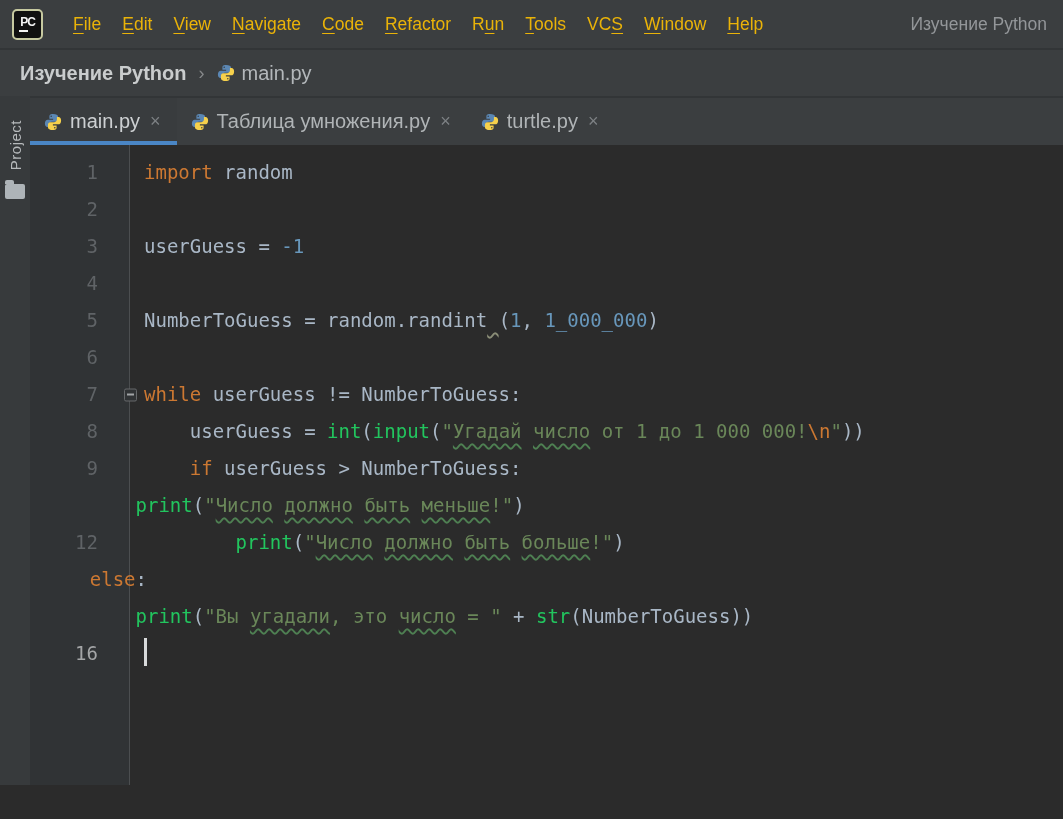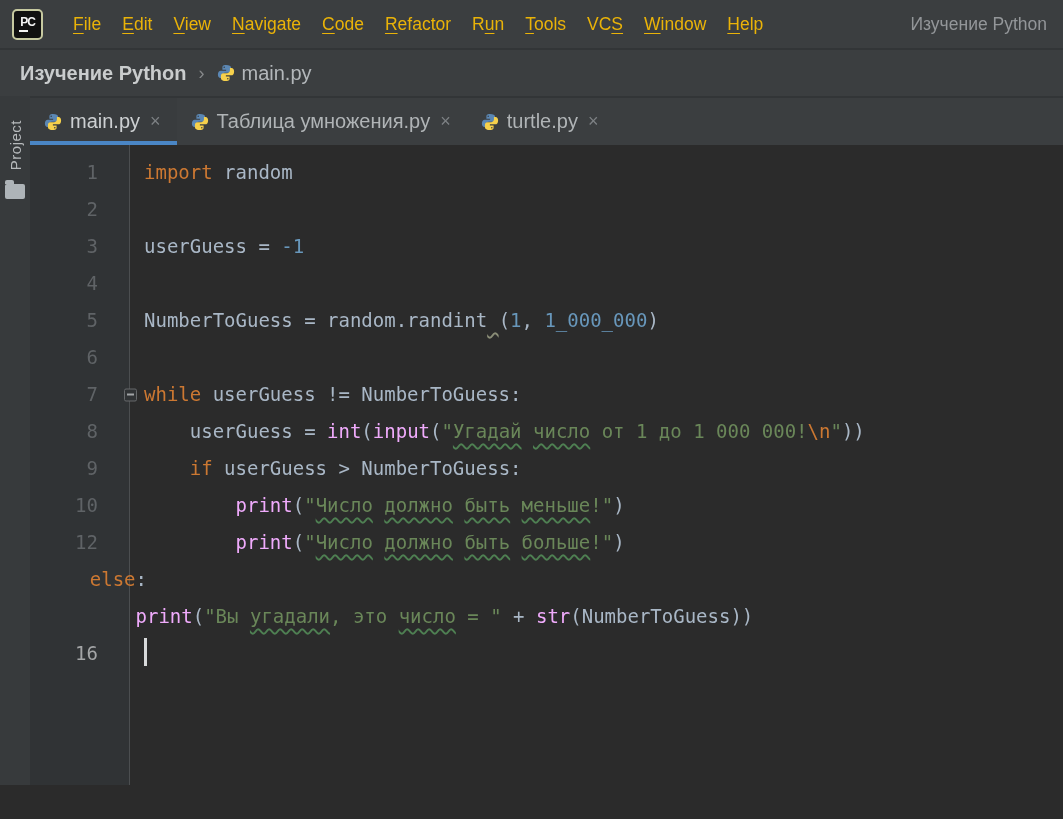--- a/index.html
+++ b/index.html
@@ -55,21 +55,21 @@
           border:1px solid #66696b; border-radius:2px; background:#303335; z-index:2; }
   .fold::after { content:""; position:absolute; left:2px; right:2px; top:50%; margin-top:-1px; height:2px; background:#a2a5a7; }
   .fold.fold-end::before { content:""; position:absolute; top:-5px; left:50%; margin-left:-1px; width:2px; height:5px; background:#66696b; }
   .code { flex:1; padding-left:14px; white-space:pre; font-family:"DejaVu Sans Mono", monospace;
           font-size:19px; line-height:37px; color:#a9b7c6; }
   .c-kw  { color:#cc7832; }
   .c-pl  { color:#a9b7c6; }
   .c-num { color:#6897bb; }
   .c-str { color:#6a8759; }
   .c-esc { color:#cc7832; }
-  .c-fn  { color:#f0abfc; }
+  .c-fn  { color:#22c55e; }
   .sq-typo { text-decoration:underline; text-decoration-style:wavy; text-decoration-color:#4e8052;
              text-decoration-thickness:1.5px; text-underline-offset:5px; text-decoration-skip-ink:none; }
   .sq-weak { text-decoration:underline; text-decoration-style:wavy; text-decoration-color:#8a8d77;
              text-decoration-thickness:1.5px; text-underline-offset:5px; text-decoration-skip-ink:none; }
   .caret { display:inline-block; width:3px; height:28px; background:#d8dadb; vertical-align:-6px; }
 </style>
 </head>
 <body>
 
 <div class="window">
@@ -174,21 +174,20 @@
             </div>
             <div class="line">
               <div class="gcell">8</div>
               <div class="code"><span class="c-pl">    userGuess = </span><span class="c-fn">int</span><span class="c-pl">(</span><span class="c-fn">input</span><span class="c-pl">(</span><span class="c-str">"</span><span class="c-str sq-typo">Угадай</span><span class="c-str"> </span><span class="c-str sq-typo">число</span><span class="c-str"> от 1 до 1 000 000!</span><span class="c-esc">\n</span><span class="c-str">"</span><span class="c-pl">))</span></div>
             </div>
             <div class="line">
               <div class="gcell">9</div>
               <div class="code"><span class="c-pl">    </span><span class="c-kw">if</span><span class="c-pl"> userGuess &gt; NumberToGuess:</span></div>
             </div>
             <div class="line">
-              <div class="gcell">10</div>
               <div class="code"><span class="c-pl">        </span><span class="c-fn">print</span><span class="c-pl">(</span><span class="c-str">"</span><span class="c-str sq-typo">Число</span><span class="c-str"> </span><span class="c-str sq-typo">должно</span><span class="c-str"> </span><span class="c-str sq-typo">быть</span><span class="c-str"> </span><span class="c-str sq-typo">меньше</span><span class="c-str">!"</span><span class="c-pl">)</span></div>
             </div>
             <div class="line">
               <div class="gcell">12</div>
               <div class="code"><span class="c-pl">        </span><span class="c-fn">print</span><span class="c-pl">(</span><span class="c-str">"</span><span class="c-str sq-typo">Число</span><span class="c-str"> </span><span class="c-str sq-typo">должно</span><span class="c-str"> </span><span class="c-str sq-typo">быть</span><span class="c-str"> </span><span class="c-str sq-typo">больше</span><span class="c-str">!"</span><span class="c-pl">)</span></div>
             </div>
             <div class="line">
               <div class="code"><span class="c-pl">    </span><span class="c-kw">else</span><span class="c-pl">:</span></div>
             </div>
             <div class="line">

